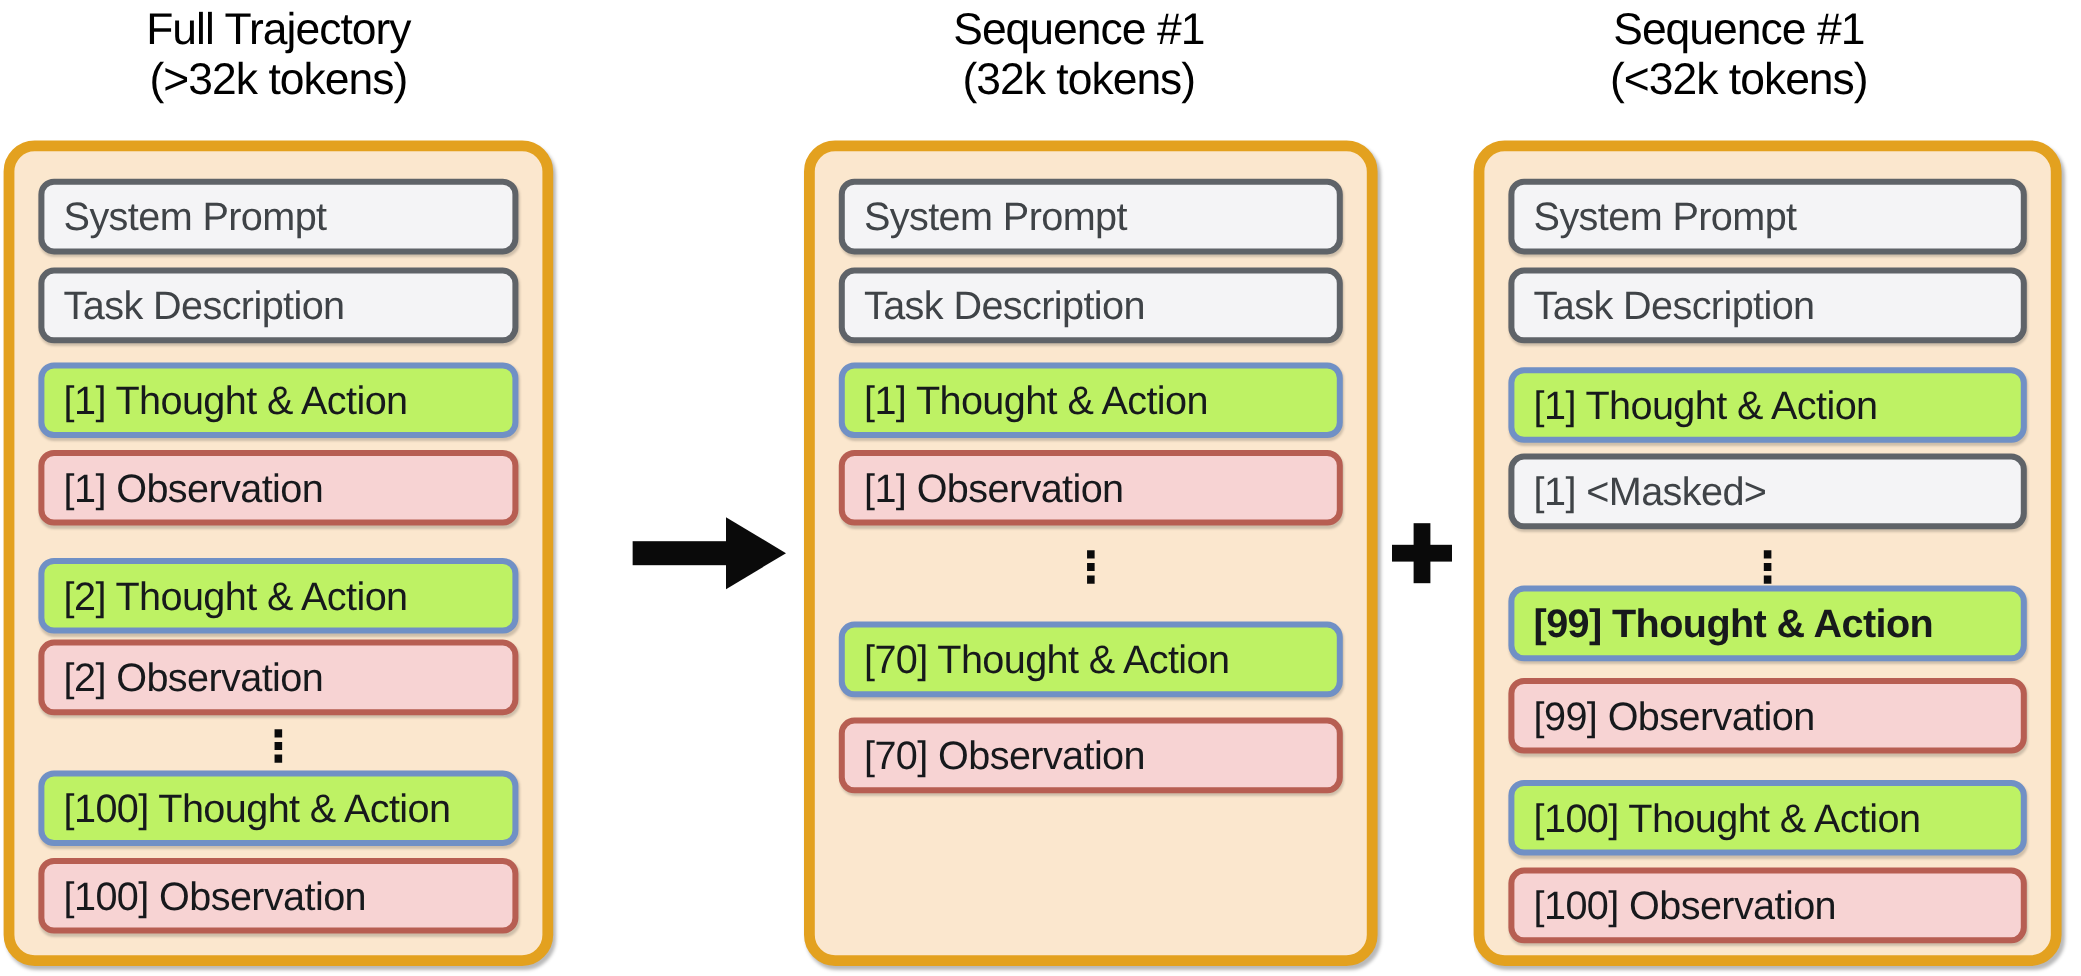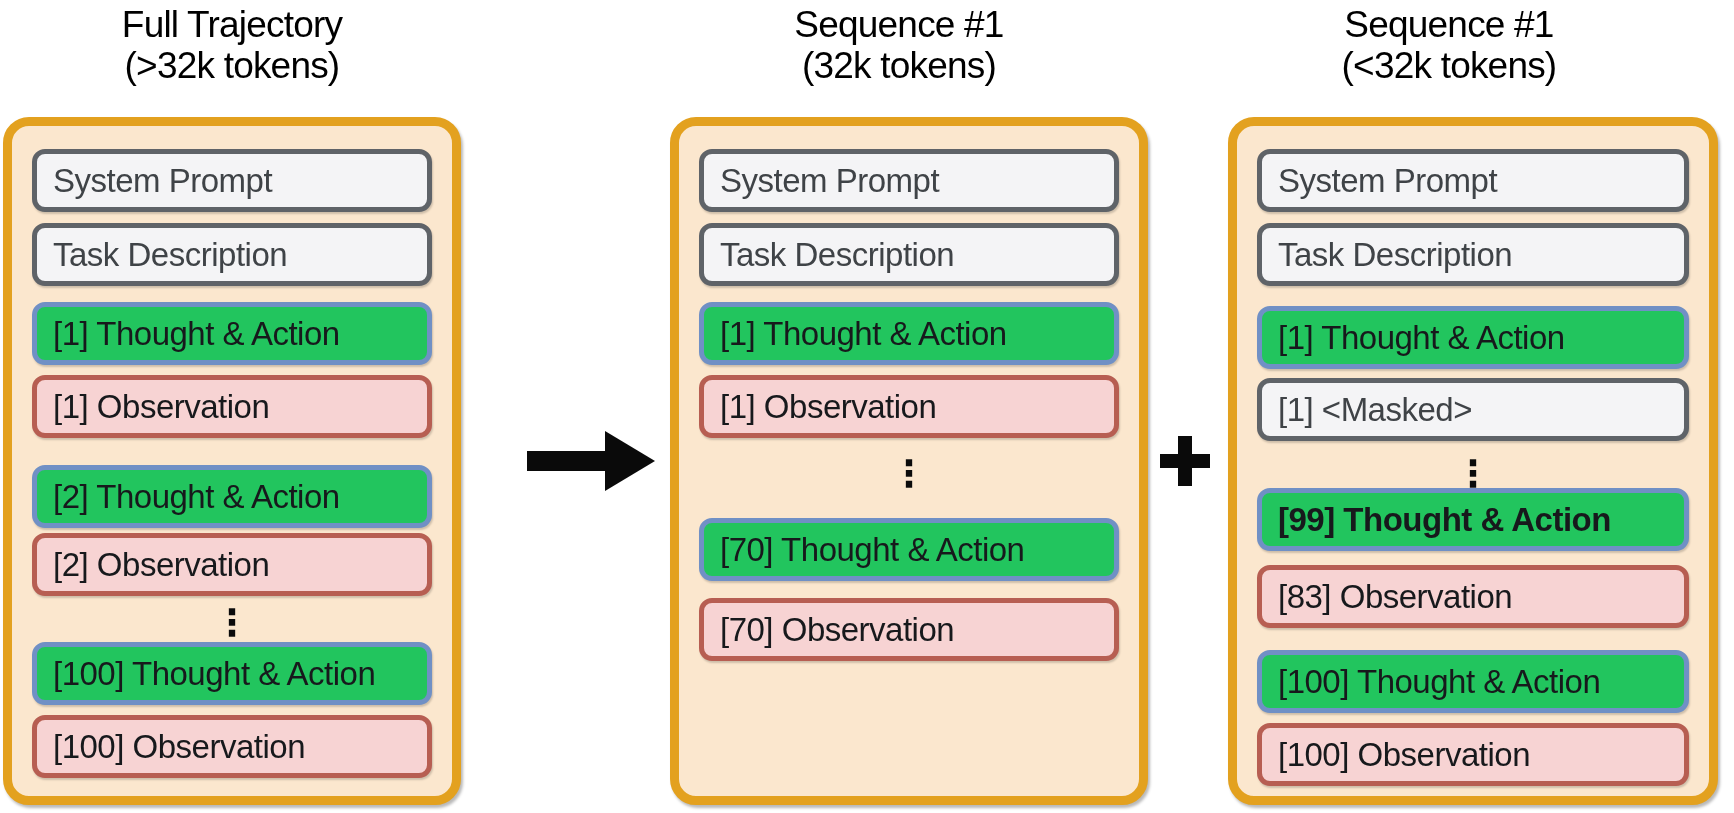--- a/index.html
+++ b/index.html
@@ -20,21 +20,21 @@
   }
 
   .box{
     position:absolute;left:20px;right:20px;height:63px;box-sizing:border-box;
     border:5px solid;border-radius:13px;
     display:flex;align-items:center;padding-left:16px;
     font-size:33px;letter-spacing:-0.5px;white-space:nowrap;
     box-shadow:1px 2px 2px rgba(0,0,0,0.18);
   }
   .neutral{background:#F4F4F6;border-color:#5F6368;color:#3F4347;}
-  .thought{background:#22c55e;border-color:#7090C5;color:#17191C;}
+  .thought{background:#bef264;border-color:#7090C5;color:#17191C;}
   .observation{background:#F7D3D3;border-color:#B75E52;color:#17191C;}
 
   .ellipsis{
     position:absolute;left:0;right:0;height:46px;line-height:46px;
     text-align:center;font-size:36px;font-weight:700;color:#0b0b0b;
     font-family:"DejaVu Sans", sans-serif;
   }
 
   .arrow-svg{position:absolute;left:527px;top:430px;}
 
@@ -94,18 +94,18 @@
     <div class="vbar"></div>
   </div>
 
   <div class="container" style="left:1228px;width:490px;">
     <div class="box neutral" style="top:23px;">System Prompt</div>
     <div class="box neutral" style="top:97px;">Task Description</div>
     <div class="box thought" style="top:180px;">[1] Thought &amp; Action</div>
     <div class="box neutral" style="top:252px;">[1] &lt;Masked&gt;</div>
     <div class="ellipsis" style="top:325px;">⋮</div>
     <div class="box thought" style="top:362px;font-weight:bold;">[99] Thought &amp; Action</div>
-    <div class="box observation" style="top:439px;">[83] Observation</div>
+    <div class="box observation" style="top:439px;">[99] Observation</div>
     <div class="box thought" style="top:524px;">[100] Thought &amp; Action</div>
     <div class="box observation" style="top:597px;">[100] Observation</div>
   </div>
 
 </div>
 
 </body></html>

